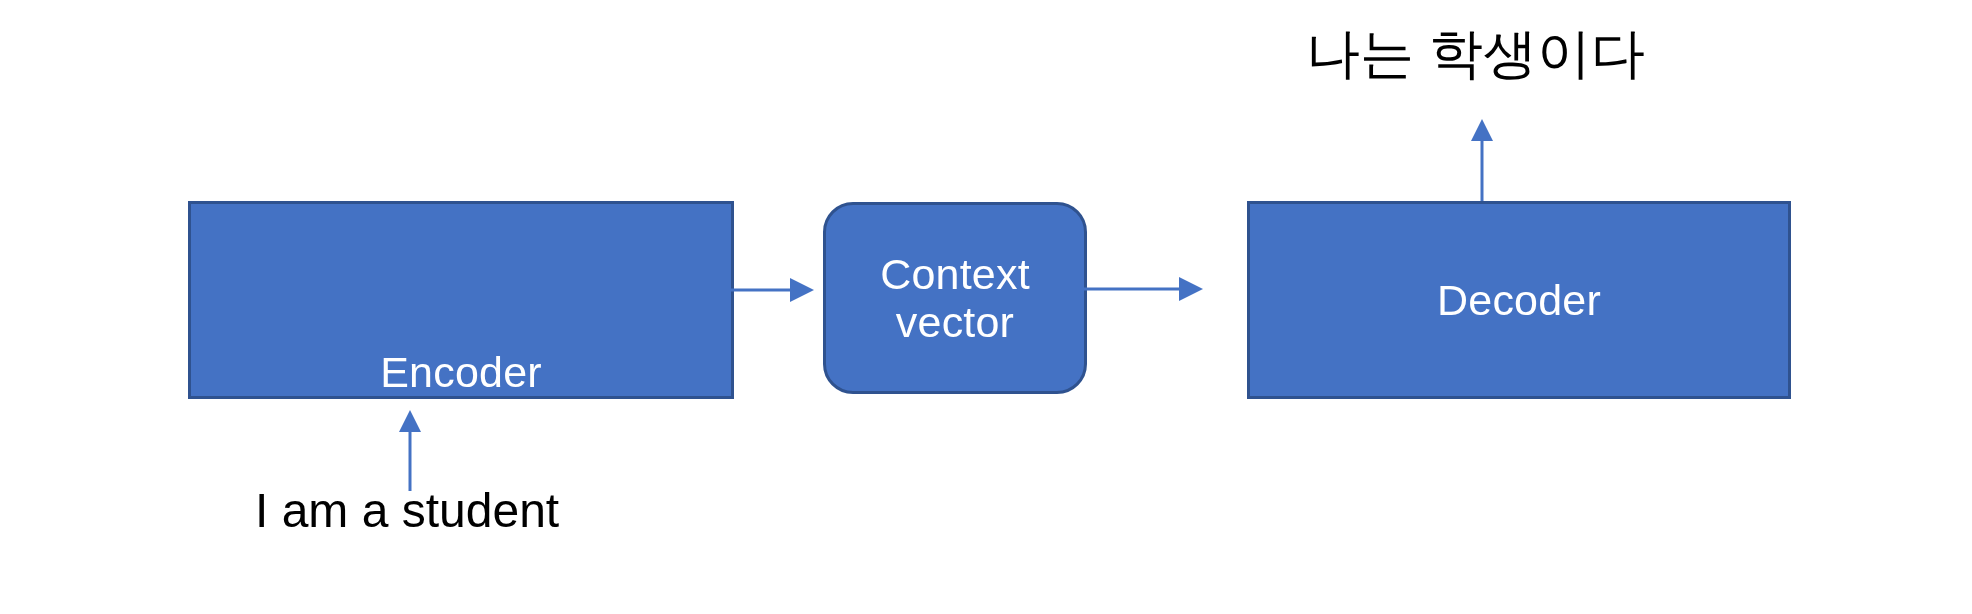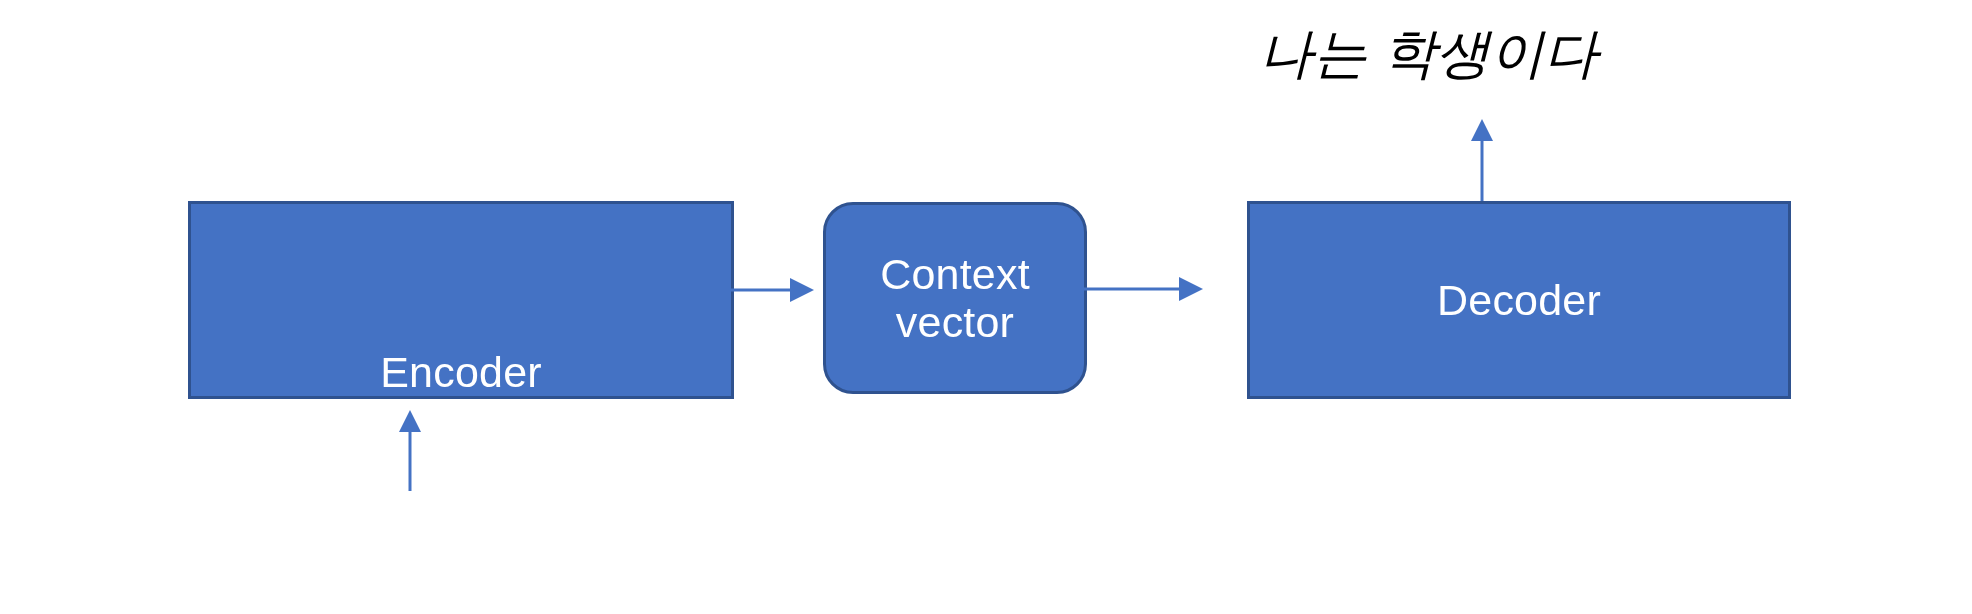--- a/index.html
+++ b/index.html
@@ -69,24 +69,23 @@
   
   .free-text {
     position: absolute;
     color: #000000;
     white-space: nowrap;
     line-height: 1;
     -webkit-font-smoothing: antialiased;
   }
 
   #output-text {
-    left: 1259px;
+    left: 1306px;
     top: 26px;
     font-size: 54px;
-    font-style: italic;
   }
 
   #input-text {
     left: 255px;
     top: 487px;
     font-size: 48px;
   }
 
   
   .arrow-svg {
@@ -132,14 +131,15 @@
 
   <div class="block" id="decoder-block">
     <span class="block-label">Decoder</span>
   </div>
 
   <svg class="arrow-svg" id="arrow-input-encoder" width="40" height="90" viewBox="0 0 40 90">
     <line x1="20" y1="85" x2="20" y2="18" stroke="#4472C4" stroke-width="3"></line>
     <polygon points="20,4 31,26 9,26" fill="#4472C4"></polygon>
   </svg>
 
+  <div class="free-text" id="input-text">I am a student</div>
 
 </div>
 
 </body></html>

